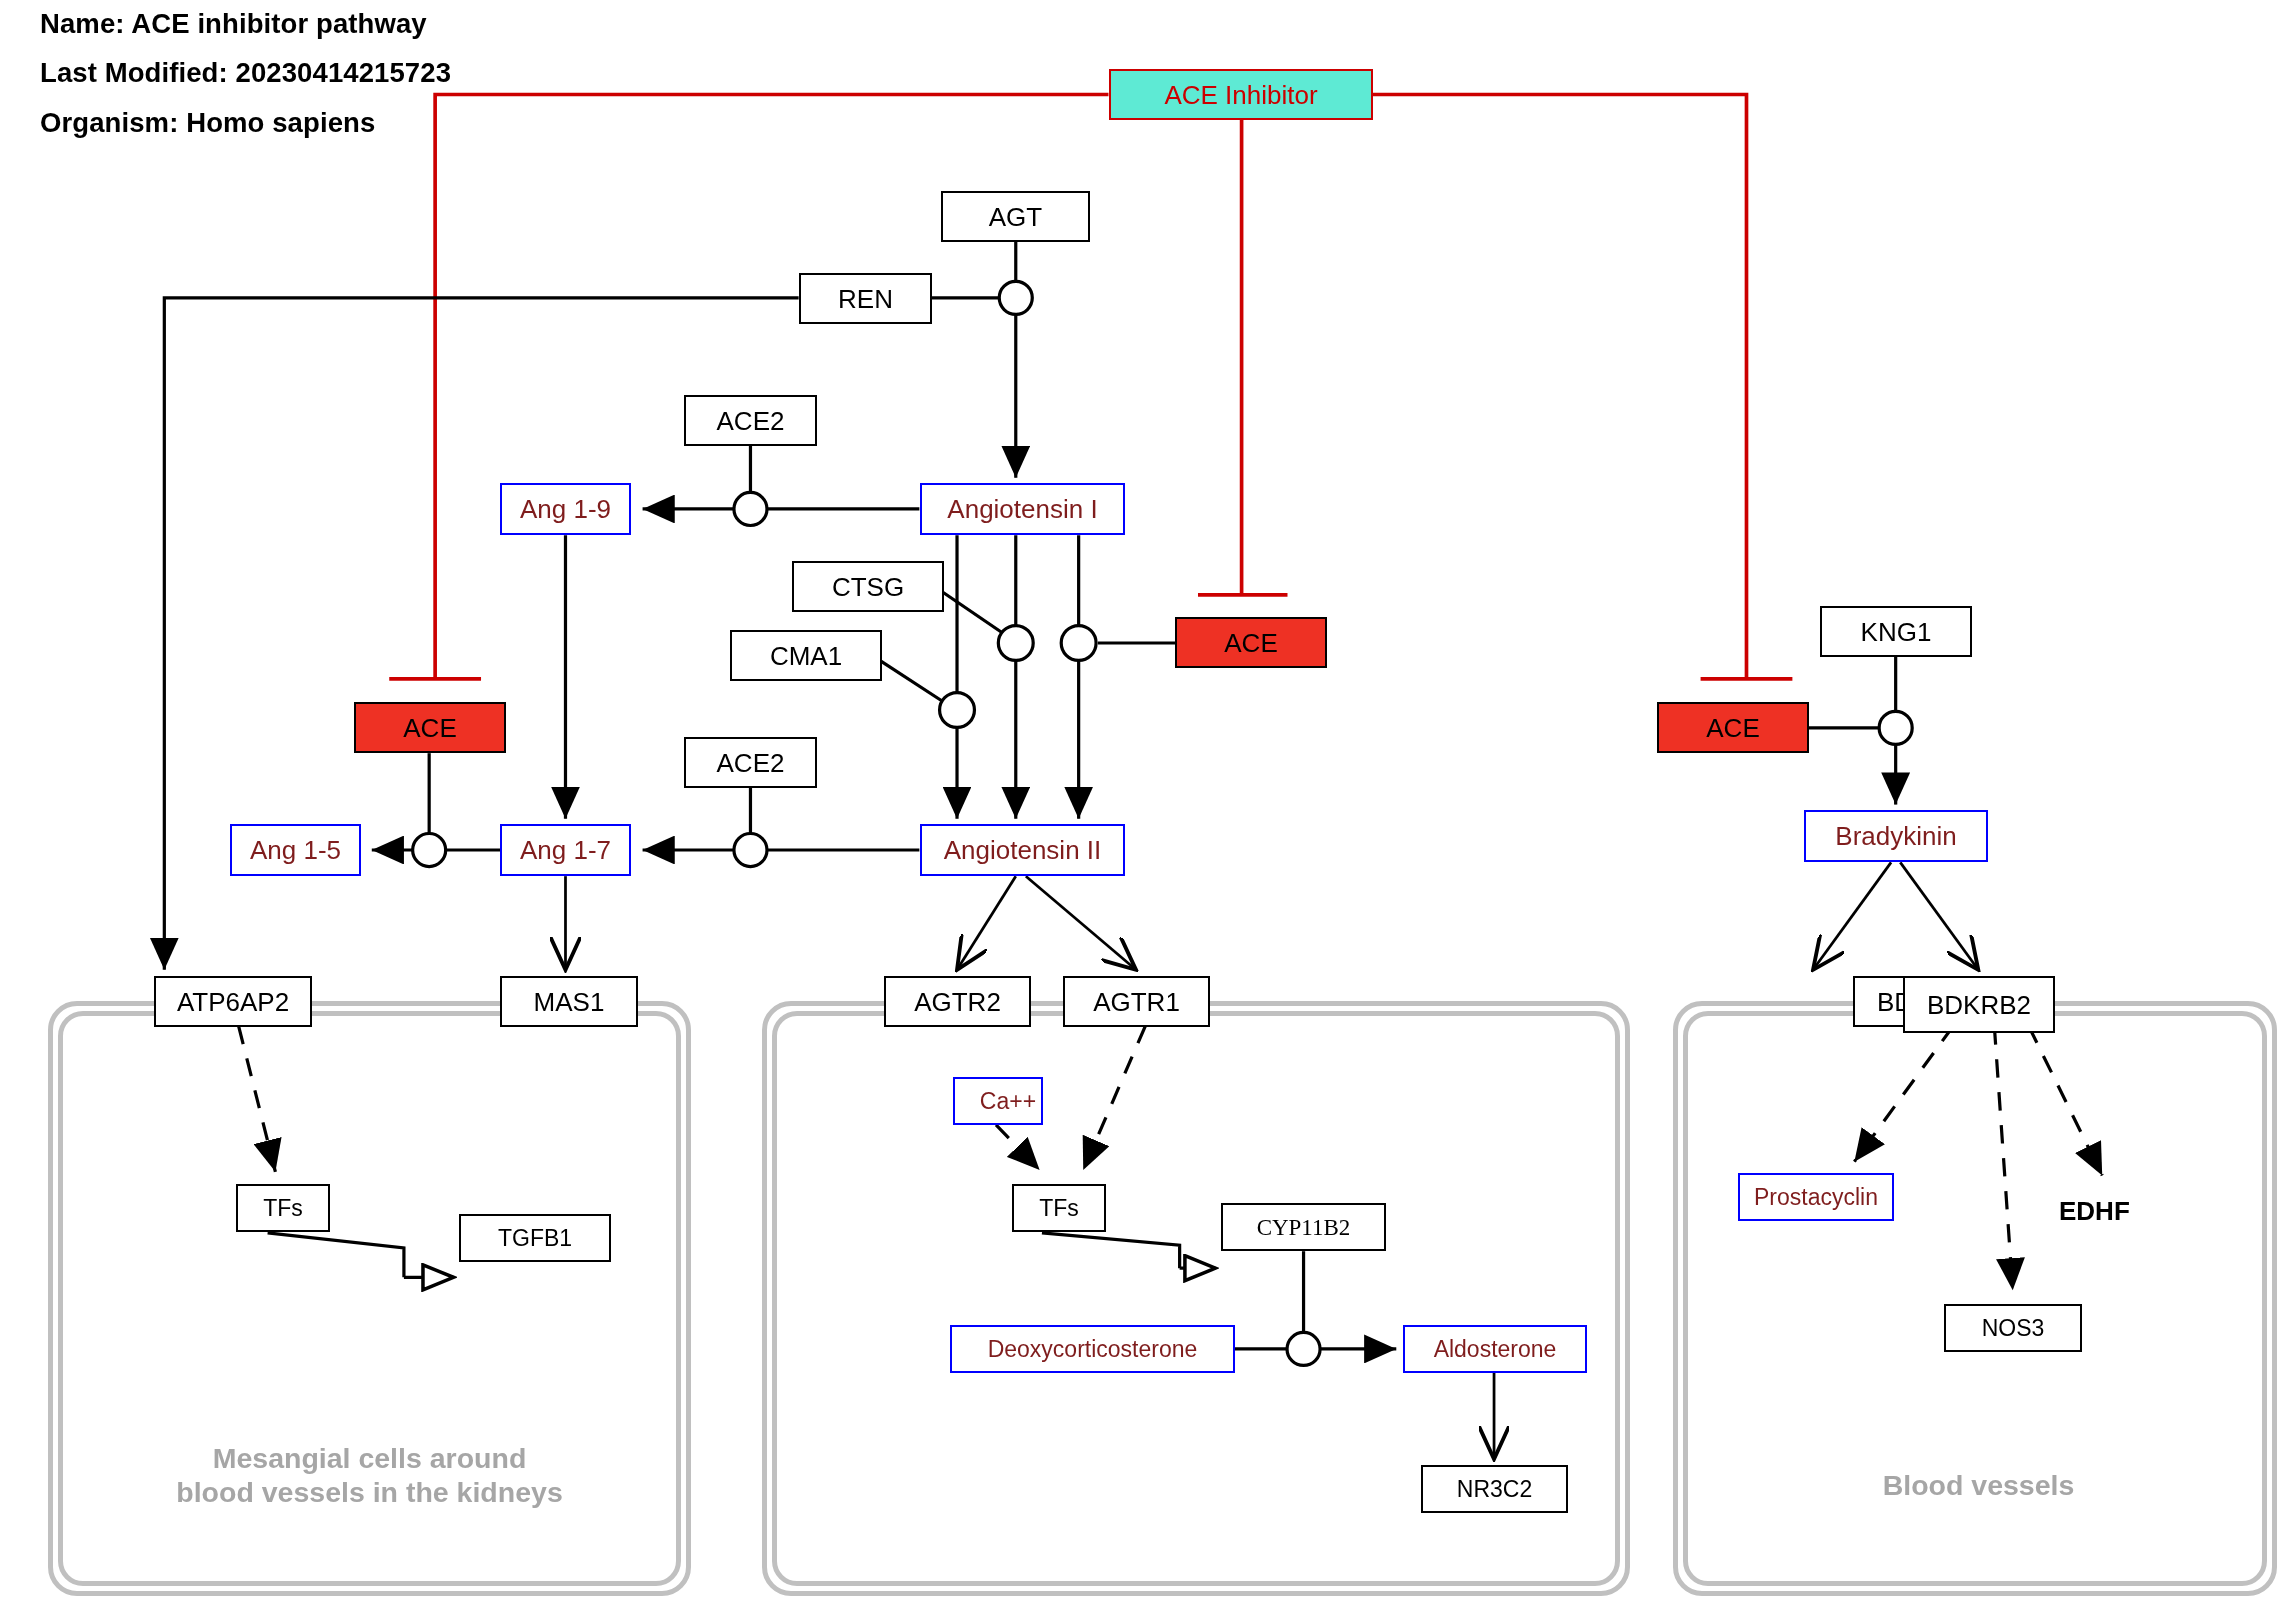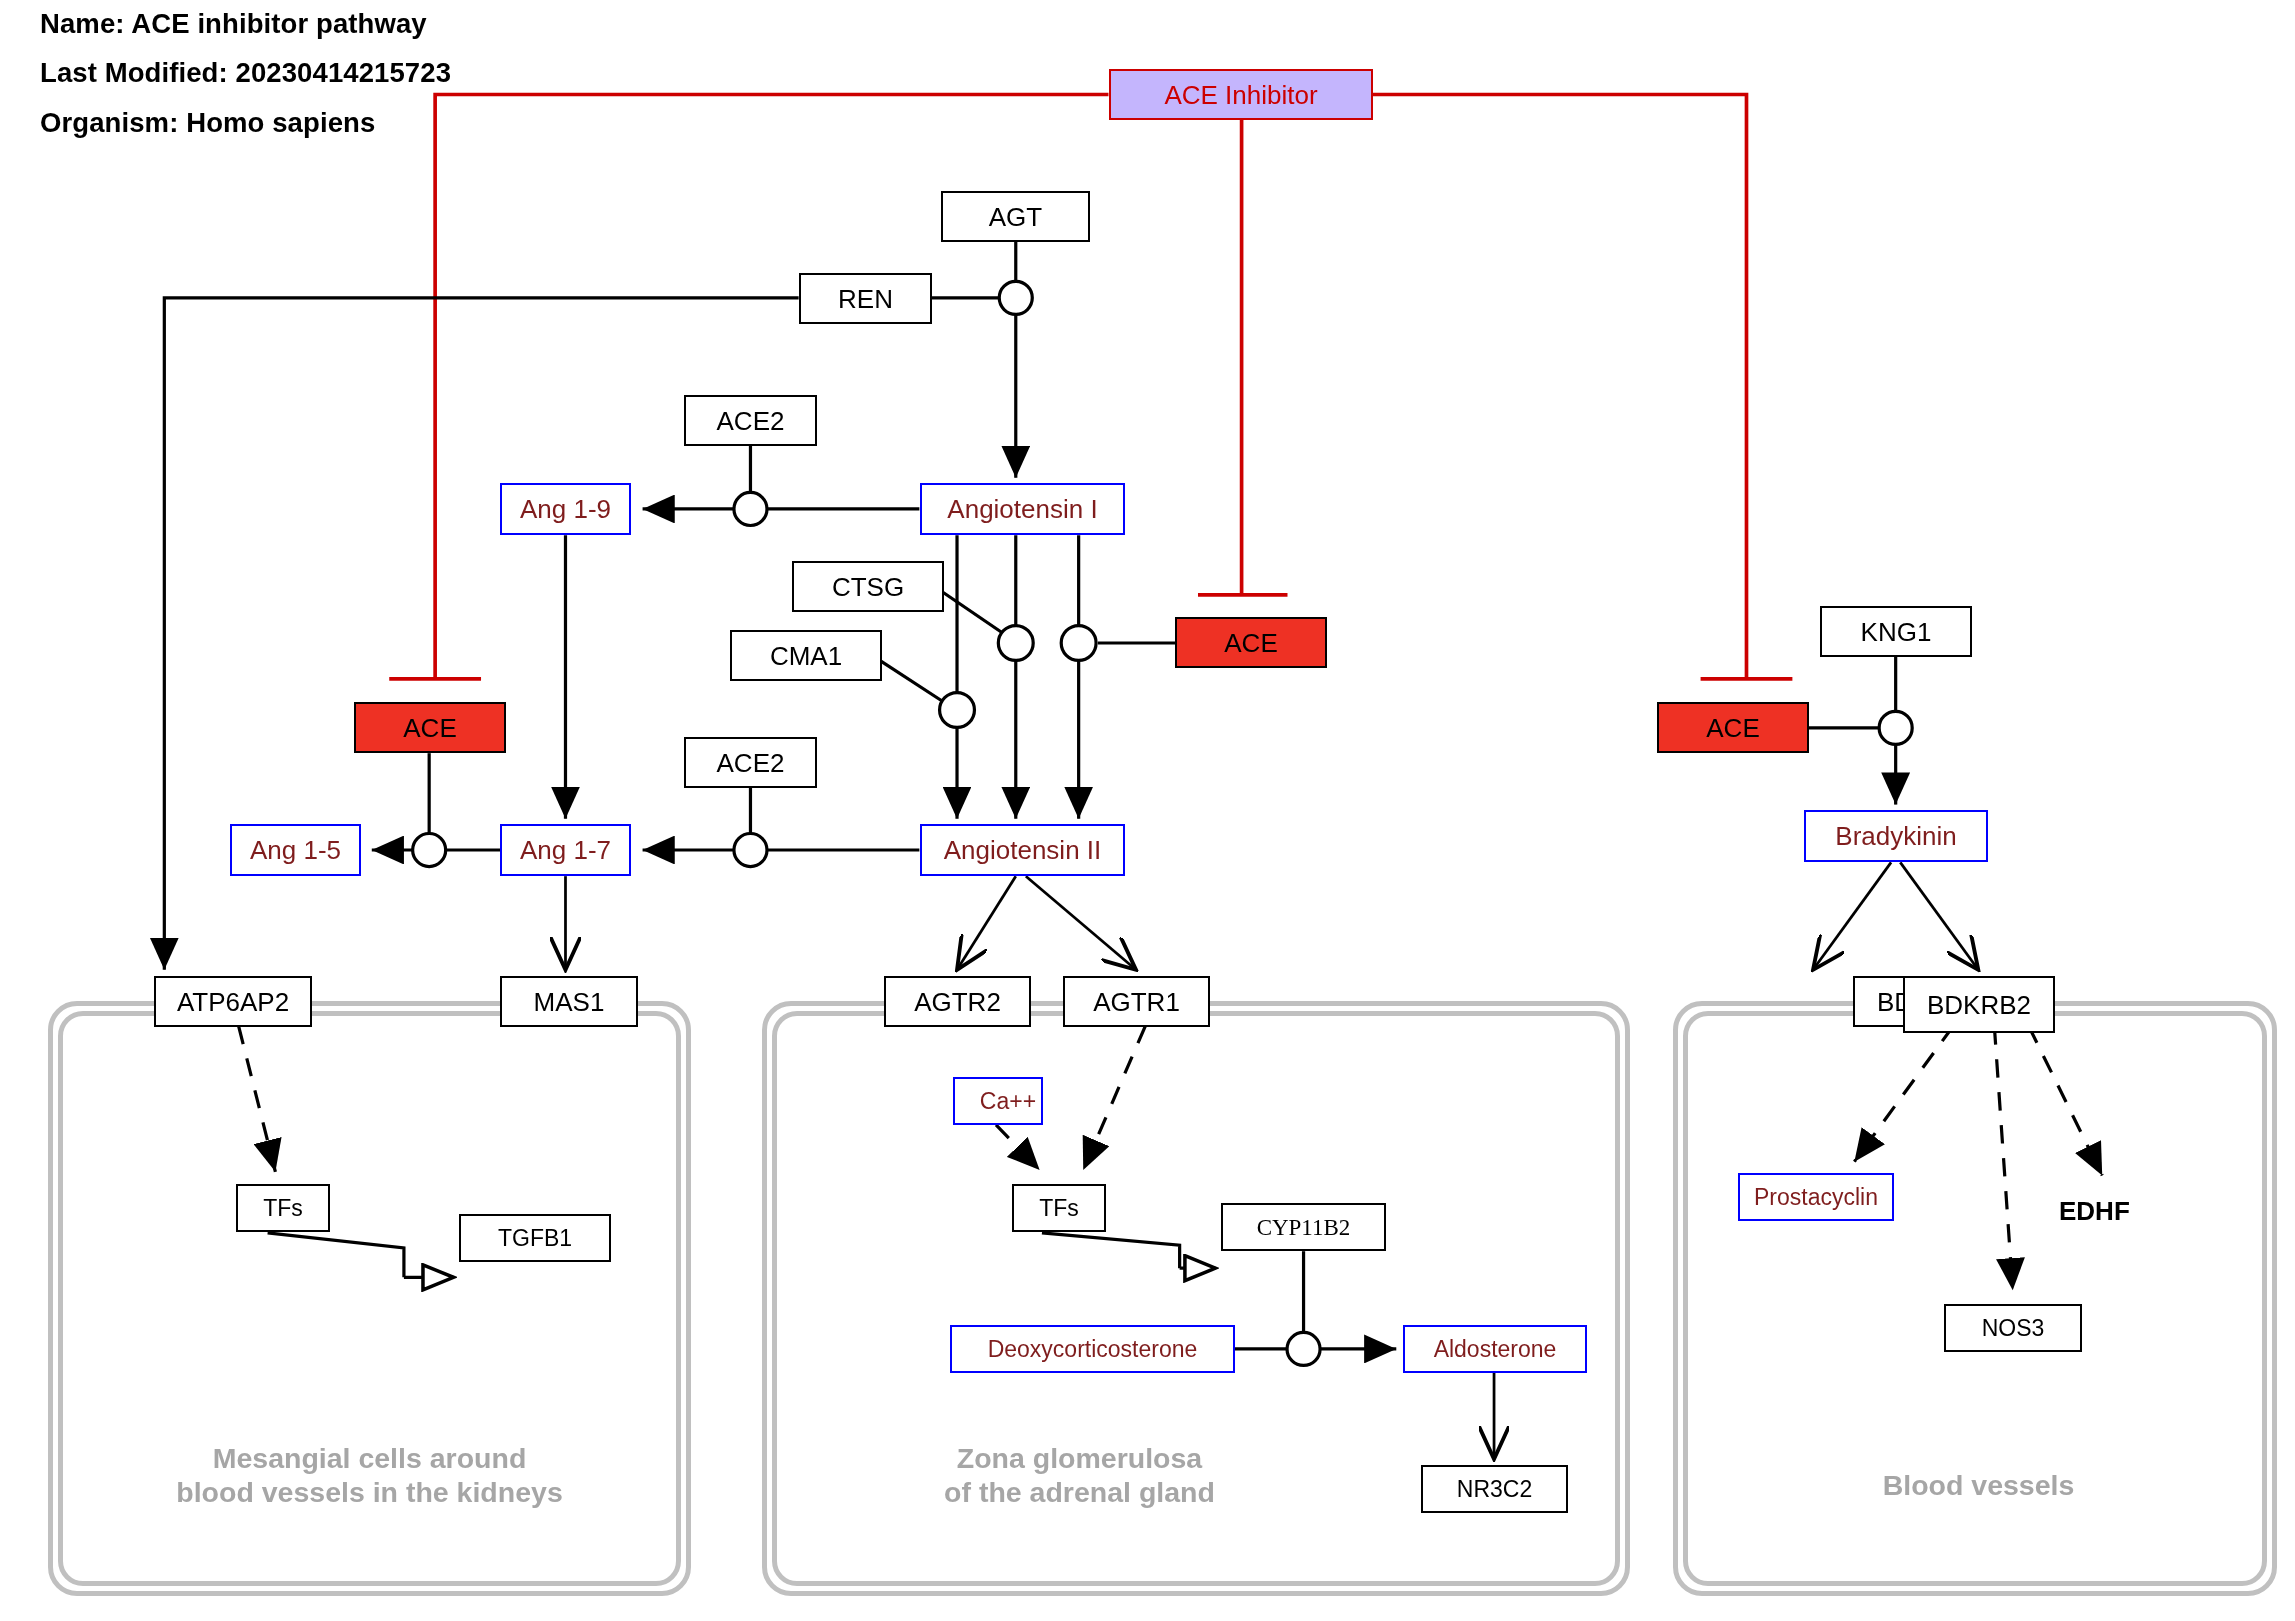--- a/index.html
+++ b/index.html
@@ -10,21 +10,21 @@
 
   .meta{position:absolute;font-weight:bold;color:#000;font-size:27.5px;letter-spacing:0.1px;white-space:nowrap;}
   #meta-name{left:40px;top:8.3px;}
   #meta-mod{left:40px;top:57px;}
   #meta-org{left:40px;top:107px;}
 
   .node{position:absolute;box-sizing:border-box;display:flex;align-items:center;justify-content:center;
         background:#ffffff;border:2.8px solid #000;color:#000;font-size:26px;line-height:1;white-space:nowrap;}
   .node.blue{border-color:#0000ff;color:#7f1d1d;}
   .node.red{background:#ee3124;border-color:#000;color:#000;}
-  .node.inhibitor{background:#c4b5fd;border-color:#cc0000;color:#cc0000;}
+  .node.inhibitor{background:#5eead4;border-color:#cc0000;color:#cc0000;}
   .plain-label{position:absolute;font-weight:bold;color:#000;font-size:26px;white-space:nowrap;}
 
   .compartment{position:absolute;box-sizing:border-box;border:5px solid #c0c0c0;border-radius:29px;background:transparent;}
   .compartment .inner{position:absolute;left:5px;top:5px;right:5px;bottom:5px;
         box-sizing:border-box;border:5px solid #c0c0c0;border-radius:25px;}
   .comp-label{position:absolute;color:#a6a6a6;font-weight:bold;font-size:28.5px;line-height:1.18;text-align:center;white-space:pre-line;}
 </style>
 </head>
 <body>
 
@@ -127,22 +127,20 @@
 
   <div class="compartment" style="left:48px;top:1001px;width:643px;height:595px;">
     <div class="inner"></div>
   </div>
   <div class="comp-label" style="left:133px;top:1442px;width:473px;">Mesangial cells around
 blood vessels in the kidneys</div>
 
   <div class="compartment" style="left:762px;top:1001px;width:868px;height:595px;">
     <div class="inner"></div>
   </div>
-  <div class="comp-label" style="left:859px;top:1442px;width:441px;text-align:center;">Zona glomerulosa
-of the adrenal gland</div>
 
   <div class="compartment" style="left:1673px;top:1001px;width:604px;height:595px;">
     <div class="inner"></div>
   </div>
   <div class="comp-label" style="left:1772px;top:1469px;width:413px;">Blood vessels</div>
 
   <div class="meta" id="meta-name">Name: ACE inhibitor pathway</div>
   <div class="meta" id="meta-mod">Last Modified: 20230414215723</div>
   <div class="meta" id="meta-org">Organism: Homo sapiens</div>
 

